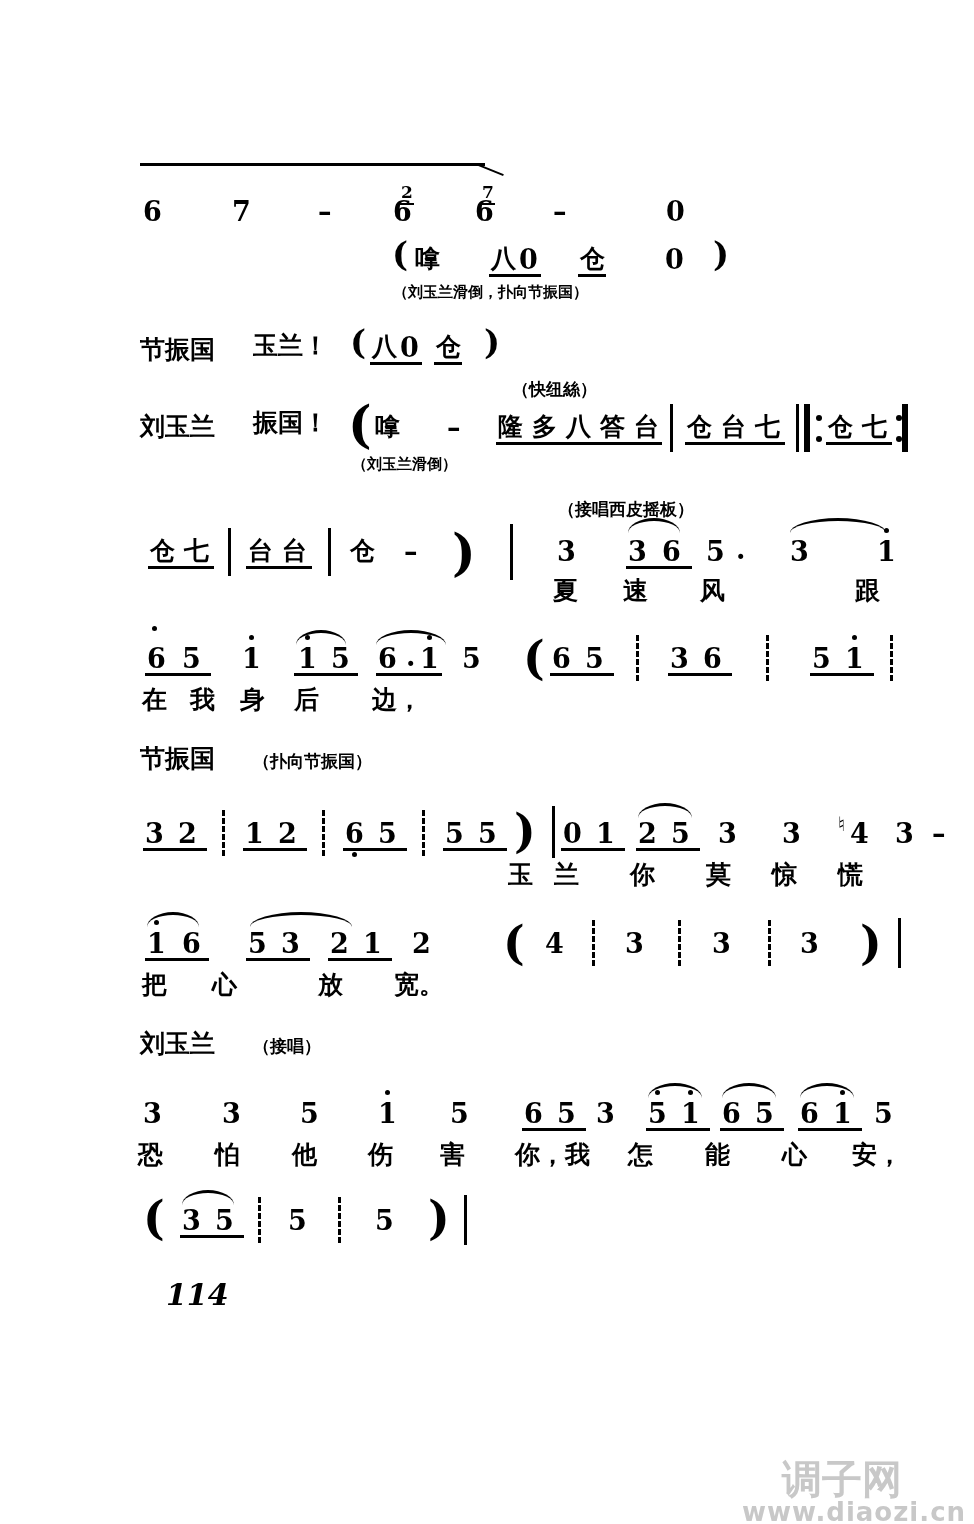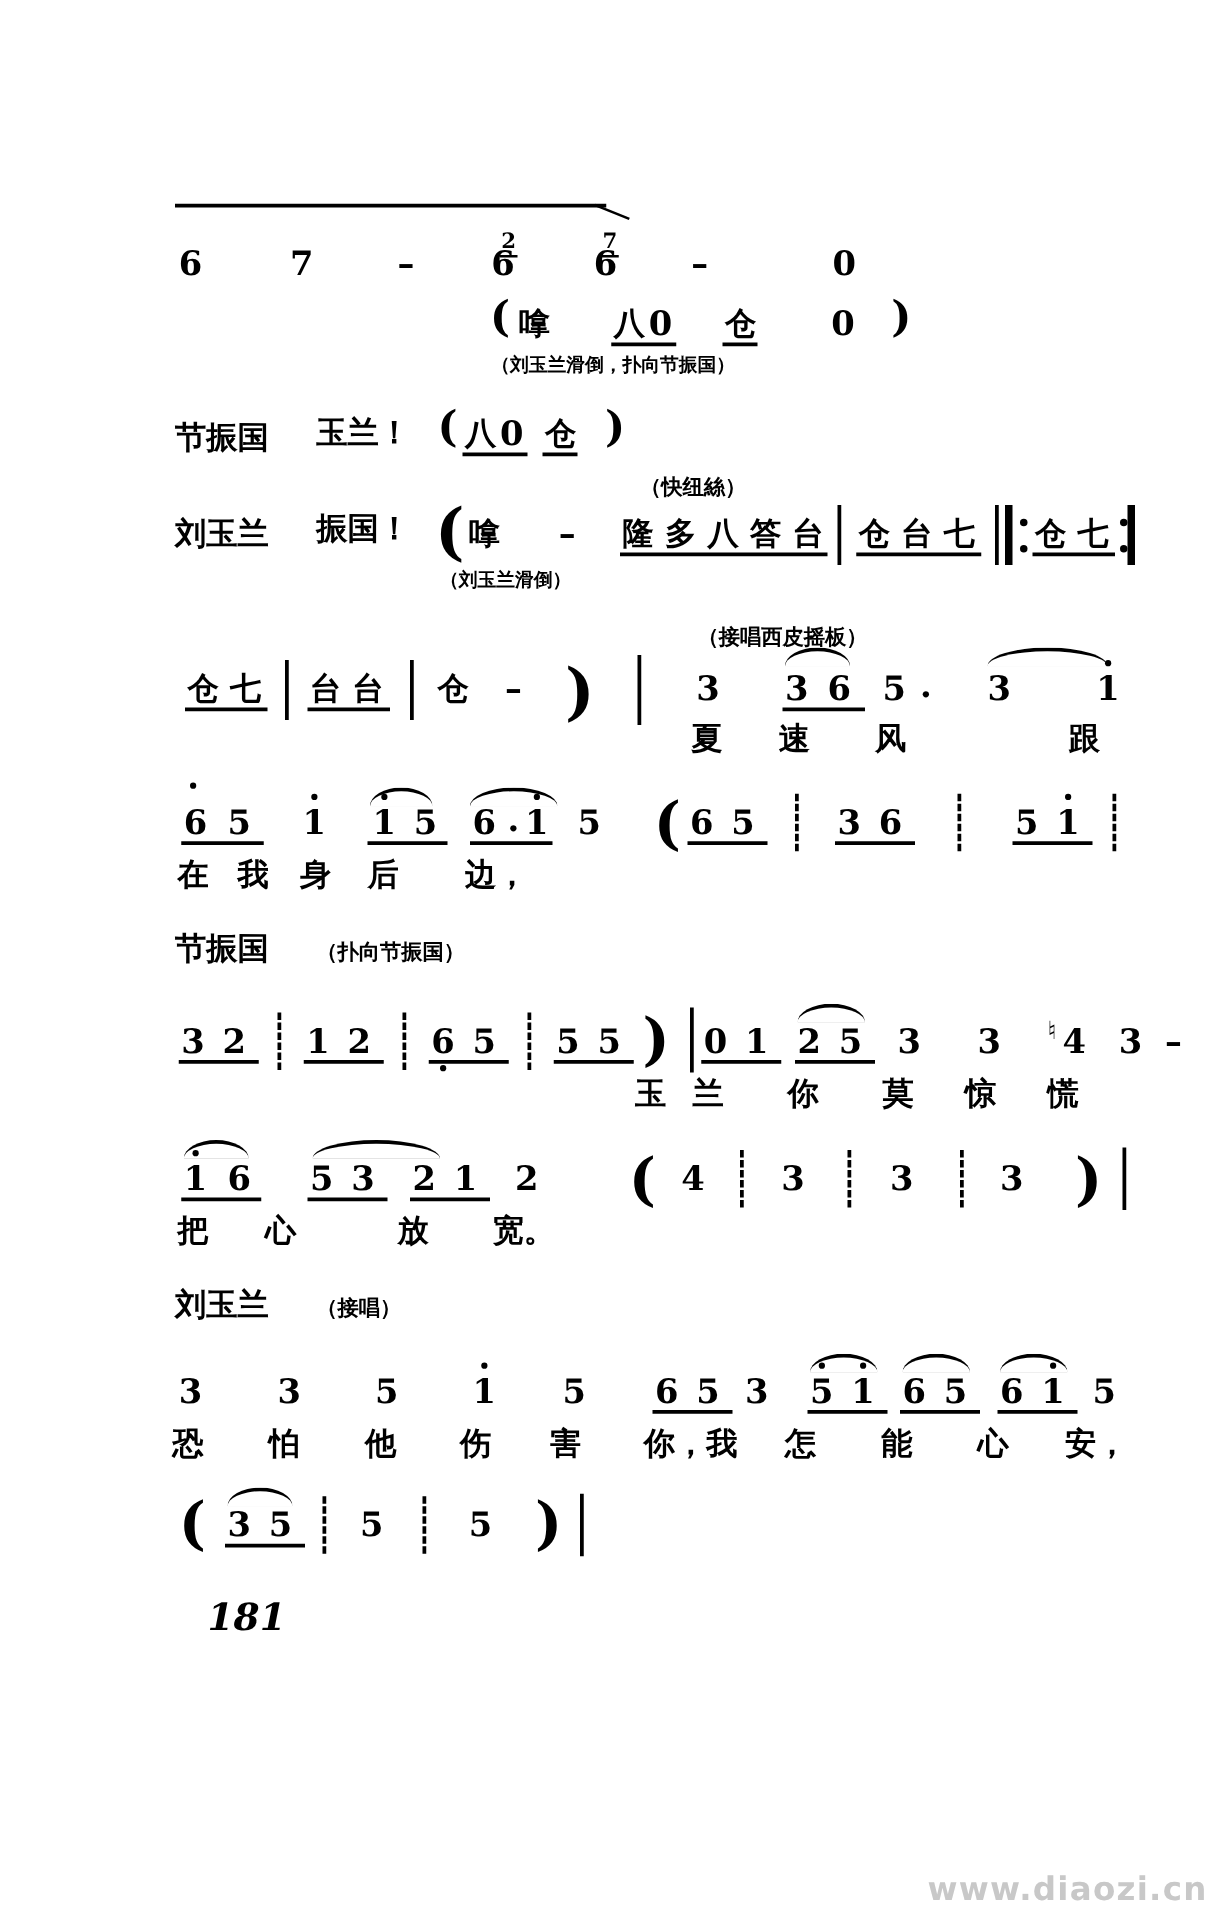--- a/index.html
+++ b/index.html
@@ -419,17 +419,18 @@
   <div class="abs num" style="left:182px; top:1207px;">3</div>
   <div class="abs num" style="left:215px; top:1207px;">5</div>
   <div class="underline1" style="left:180px; top:1235px; width:64px;"></div>
   <div class="dashbar" style="left:258px; top:1197px; height:46px;"></div>
   <div class="abs num" style="left:288px; top:1207px;">5</div>
   <div class="dashbar" style="left:338px; top:1197px; height:46px;"></div>
   <div class="abs num" style="left:375px; top:1207px;">5</div>
   <div class="abs paren" style="left:428px; top:1195px; font-size:46px;">)</div>
   <div class="barline" style="left:464px; top:1195px; height:50px;"></div>
 
-  <div class="abs pagenum" style="left:166px; top:1277px;">181</div>
-
+  <div class="abs pagenum" style="left:166px; top:1277px;">114</div>
+
+  <div class="abs watermark-cn" style="left:782px; top:1452px;">调子网</div>
   <div class="abs watermark-url" style="left:742px; top:1497px;">www.diaozi.cn</div>
 
 </div>
 
 </body></html>

